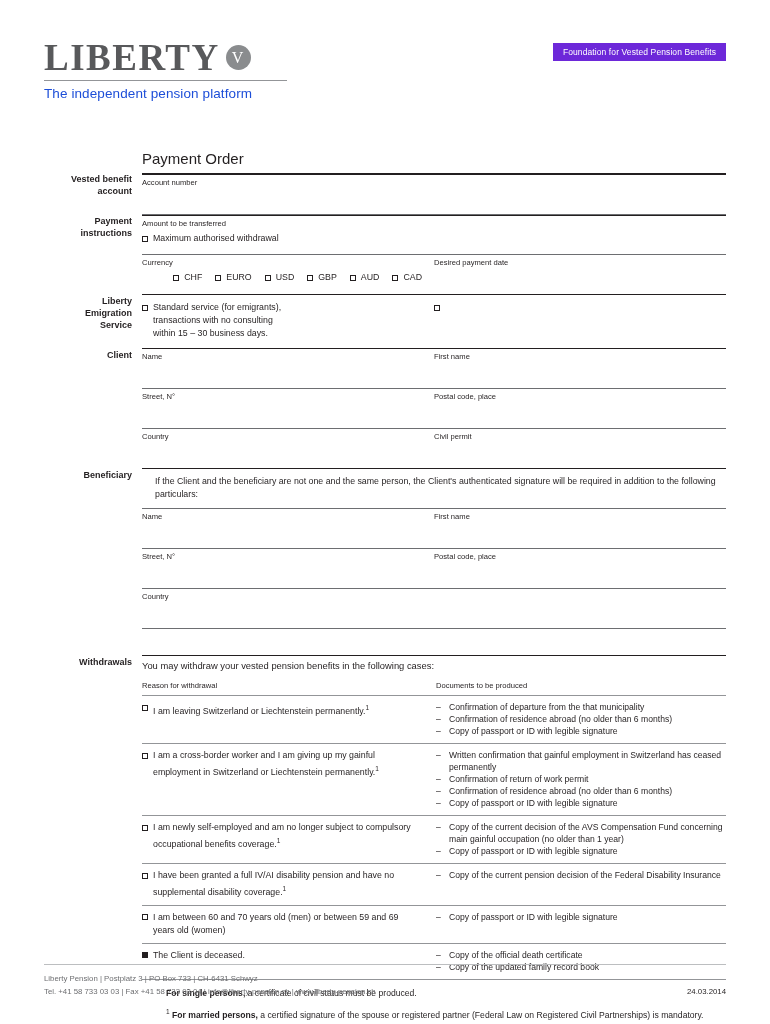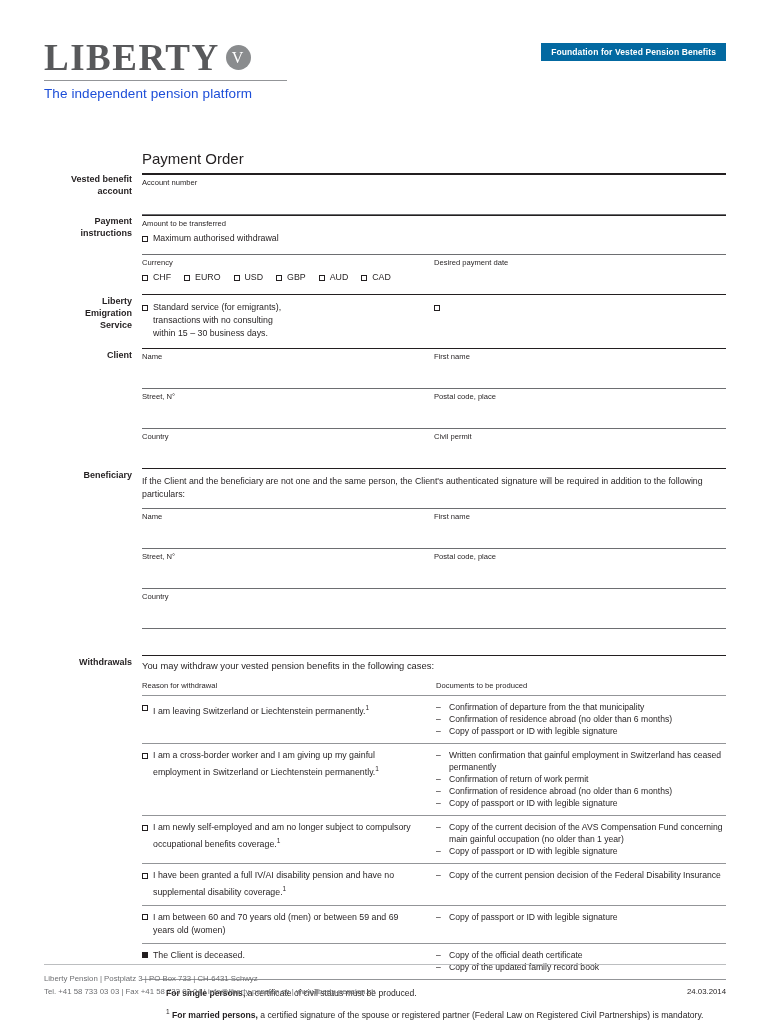--- a/index.html
+++ b/index.html
@@ -51,24 +51,24 @@
   }
   .logo-sub {
     font-size: 13.5px;
     color: #1d4ed8;
     margin-top: 5px;
     letter-spacing: 0.1px;
   }
   .foundation-badge {
     position: absolute;
     right: 0; top: 5px;
-    background: #0369a1;
+    background: #6d28d9;
     color: #ffffff;
     font-size: 8.5px;
-    font-weight: bold;
+    font-weight: normal;
     padding: 4px 10px 4px 10px;
     letter-spacing: 0.1px;
   }
 
   
   .sheet {
     position: absolute;
     top: 150px; left: 44px; right: 44px;
   }
   .row { display: flex; width: 100%; }
@@ -114,21 +114,21 @@
     width: 6px; height: 6px;
     border: 1px solid #231f20;
     margin-right: 5px;
     margin-top: 3.5px;
     flex: 0 0 6px;
     background: #fff;
   }
   .box.filled { background: #231f20; }
   .cb-txt { display: inline-block; }
 
-  .currency-list { display: flex; gap: 13px; }
+  .currency-list { display: flex; gap: 13px; justify-content: flex-end; }
   .currency-list .cb { font-size: 8.8px; }
 
   .two-up { display: flex; }
   .two-up > div { flex: 1 1 50%; }
   .two-up > div:first-child { padding-right: 12px; }
 
   .note {
     font-size: 8.8px;
     line-height: 12.5px;
   }
@@ -319,21 +319,21 @@
           <div class="field"></div>
         </div>
       </div>
       <div class="hr-med"></div>
     </div>
   </div>
 
   <div class="row">
     <div class="side">Beneficiary</div>
     <div class="body">
-      <div class="note" style="padding:6px 0 8px 0;">If the Client and the beneficiary are not one and the same person, the Client's authenticated signature will be required in addition to the following particulars:</div>
+      <div class="note" style="padding:6px 0 8px 0;margin-left:13px;">If the Client and the beneficiary are not one and the same person, the Client's authenticated signature will be required in addition to the following particulars:</div>
       <div class="hr-thin"></div>
       <div class="two-up">
         <div>
           <div class="lbl">Name</div>
           <div class="field"></div>
         </div>
         <div>
           <div class="lbl">First name</div>
           <div class="field"></div>
         </div>

